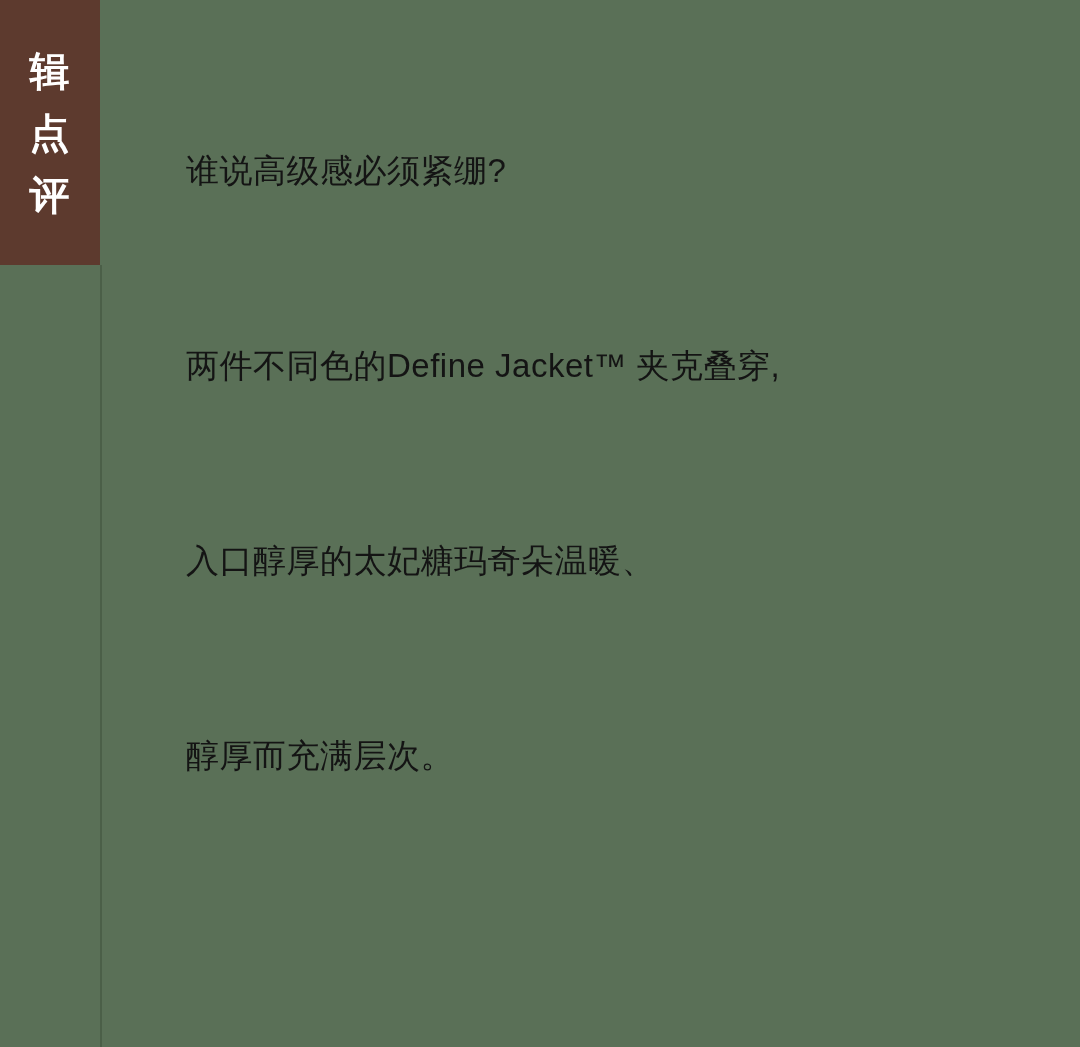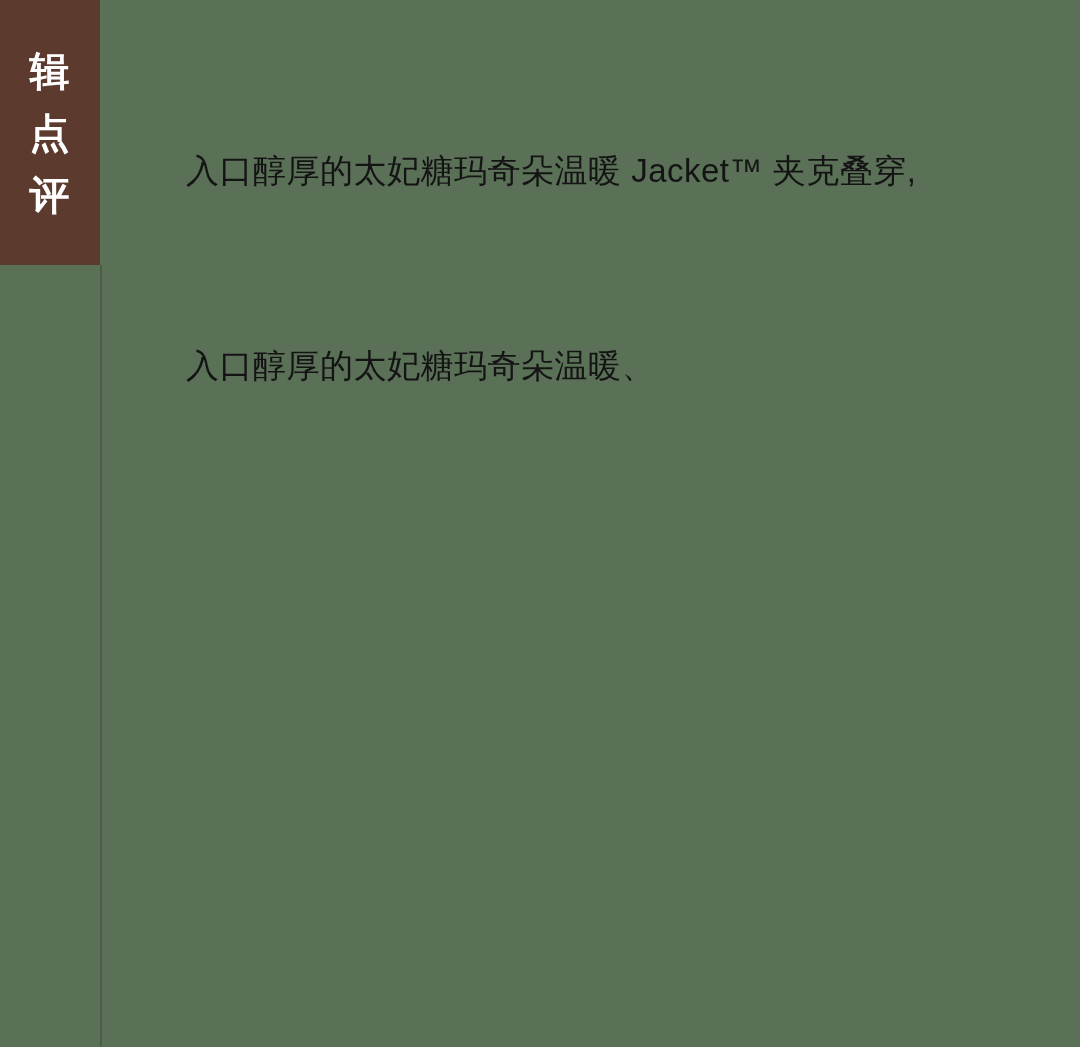--- a/index.html
+++ b/index.html
@@ -73,22 +73,24 @@
 
   <div class="badge">
     <span class="badge-char">辑</span>
     <span class="badge-char">点</span>
     <span class="badge-char">评</span>
   </div>
 
   <div class="divider"></div>
 
   <div class="copy">
-    <span class="line">入口醇厚的太妃糖玛奇朵温暖 Jacket™ 夹克叠穿,</span>
+    <span class="line">谁说高级感必须紧绷?</span>
+    <span class="line">两件不同色的Define Jacket™ 夹克叠穿,</span>
     <span class="line">入口醇厚的太妃糖玛奇朵温暖、</span>
+    <span class="line">醇厚而充满层次。</span>
     
     
     
     
     
     
     
     
     
     

